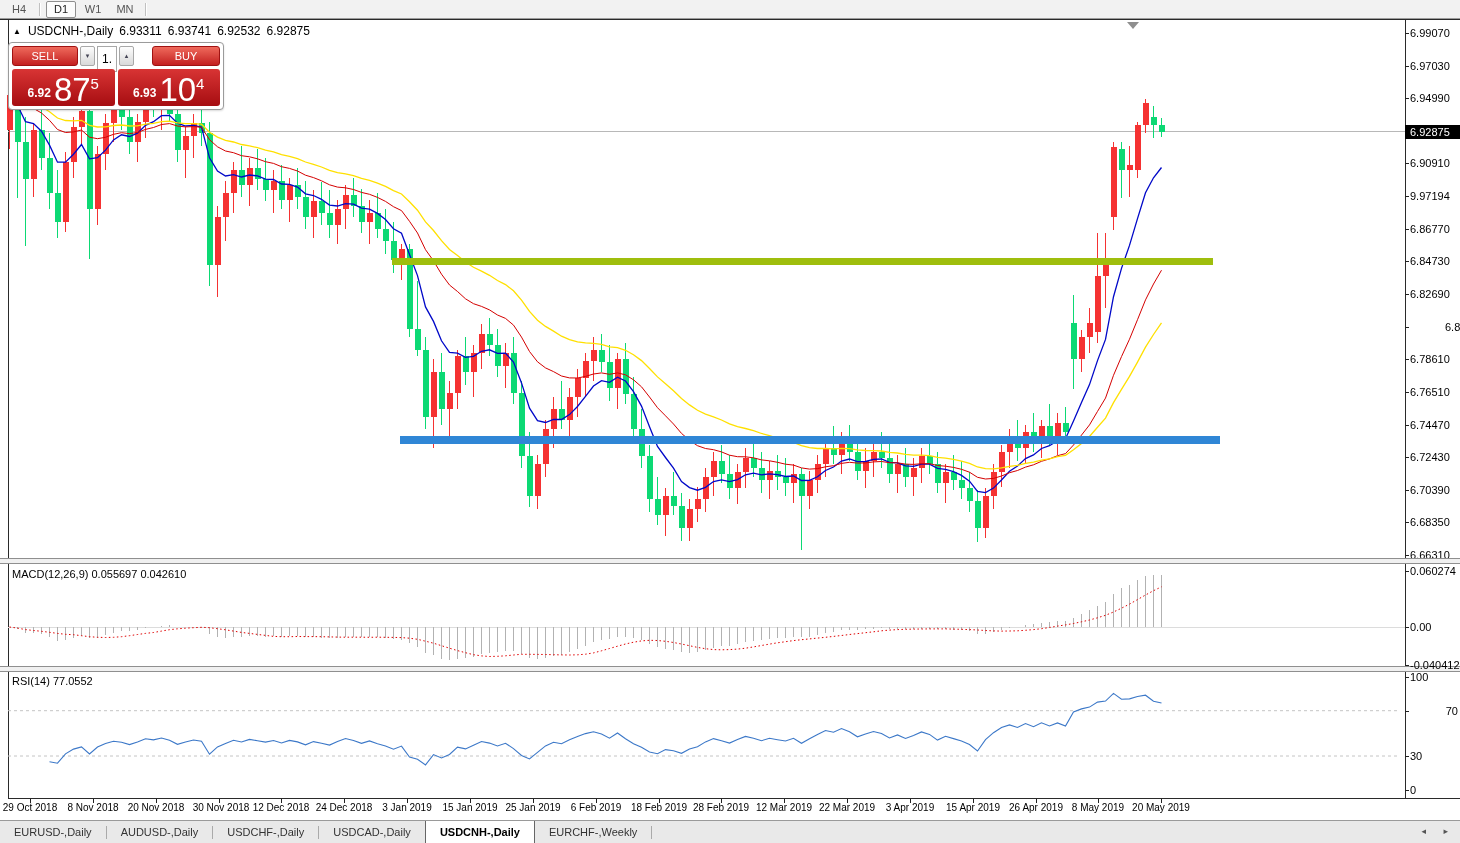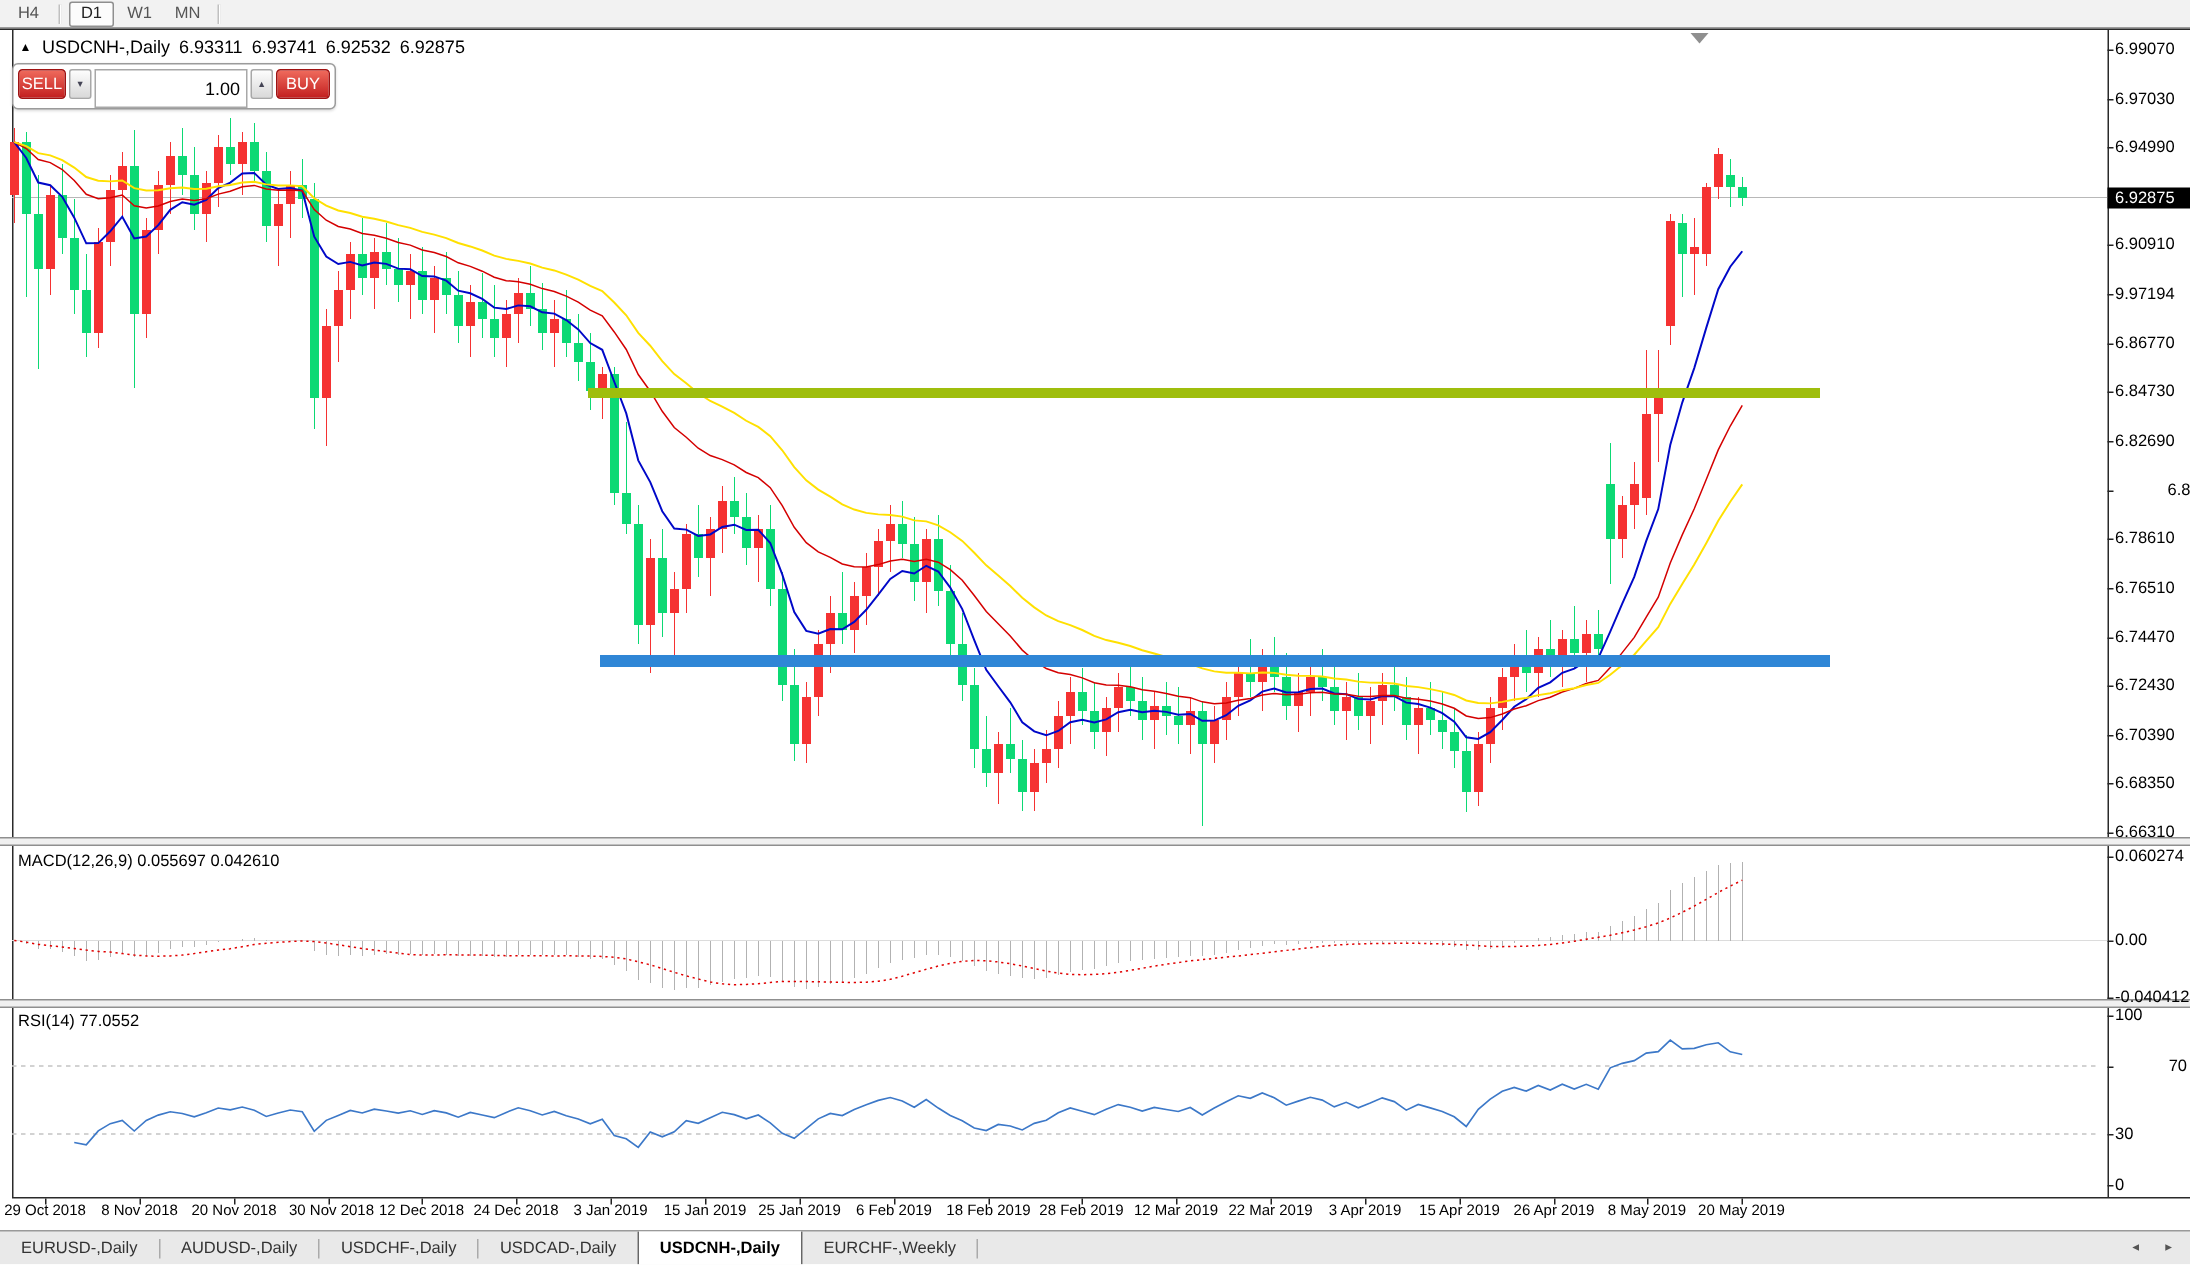--- a/index.html
+++ b/index.html
@@ -38,22 +38,22 @@
   .tab{display:flex;align-items:center;padding:0 14px;font-size:11px;color:#333;cursor:default;}
   .tab.active{background:#fff;font-weight:bold;color:#000;border-left:1px solid #666;border-right:1px solid #666;}
   .tab-sep{width:1px;height:13px;background:#aaa;align-self:center;}
   .tab-arrow{position:absolute;top:5px;font-size:9px;color:#555;}
   
   #trade-panel{position:absolute;left:8px;top:42px;width:216px;background:#fff;border:1px solid #9b9b9b;
                border-radius:4px;padding:3px;box-sizing:border-box;box-shadow:0 1px 2px rgba(0,0,0,.15);}
   .tp-row1{display:flex;height:20px;margin-bottom:3px;}
   .tp-btn{display:flex;align-items:center;justify-content:center;color:#fff;font-size:11px;border-radius:3px;
           background:linear-gradient(#ef6a5c,#c32020);border:1px solid #a01212;box-sizing:border-box;}
-  #sell-btn{width:32px;}
-  #buy-btn{width:36px;margin-left:0;}
+  #sell-btn{width:66px;}
+  #buy-btn{width:68px;margin-left:16px;}
   .spin-btn{width:15px;border:1px solid #a8a8a8;background:linear-gradient(#fdfdfd,#d9d9d9);color:#445;
             font-size:7px;display:flex;align-items:center;justify-content:center;border-radius:2px;margin:0 2px;box-sizing:border-box;}
   #vol-input{flex:1;min-width:0;border:1px solid #a8a8a8;font-family:"Liberation Sans",sans-serif;
              font-size:12px;text-align:right;padding:12px 4px;box-sizing:border-box;}
   .tp-row2{display:flex;height:37px;}
   .price-box{flex:1;background:linear-gradient(#d83434,#a60d11);border-radius:3px;color:#fff;
              display:flex;align-items:flex-end;justify-content:center;padding-bottom:1px;}
   .price-box + .price-box{margin-left:3px;}
   .pb-small{font-size:12px;font-weight:bold;margin:0 3px 5px 0;}
   .pb-big{font-size:33px;line-height:31px;}
@@ -395,20 +395,32 @@
   <div id="shift-marker"></div>
 
   <div id="trade-panel">
     <div class="tp-row1">
       <div class="tp-btn" id="sell-btn">SELL</div>
       <div class="spin-btn">▾</div>
       <input id="vol-input" value="1.00" style="">
       <div class="spin-btn">▴</div>
       <div class="tp-btn" id="buy-btn">BUY</div>
     </div>
+    <div class="tp-row2">
+      <div class="price-box">
+        <span class="pb-small">6.92</span>
+        <span class="pb-big">87</span>
+        <span class="pb-sup">5</span>
+      </div>
+      <div class="price-box">
+        <span class="pb-small">6.93</span>
+        <span class="pb-big">10</span>
+        <span class="pb-sup">4</span>
+      </div>
+    </div>
   </div>
 
   <div id="price-axis">
       <div class="ax-label" style="top: 27px;">6.99070</div>
       <div class="ax-label" style="top: 60px;">6.97030</div>
       <div class="ax-label" style="top: 92px;">6.94990</div>
       <div class="ax-label" style="top: 157px;">6.90910</div>
       <div class="ax-label" style="top: 190px;">9.97194</div>
       <div class="ax-label" style="top: 223px;">6.86770</div>
       <div class="ax-label" style="top: 255px;">6.84730</div>

